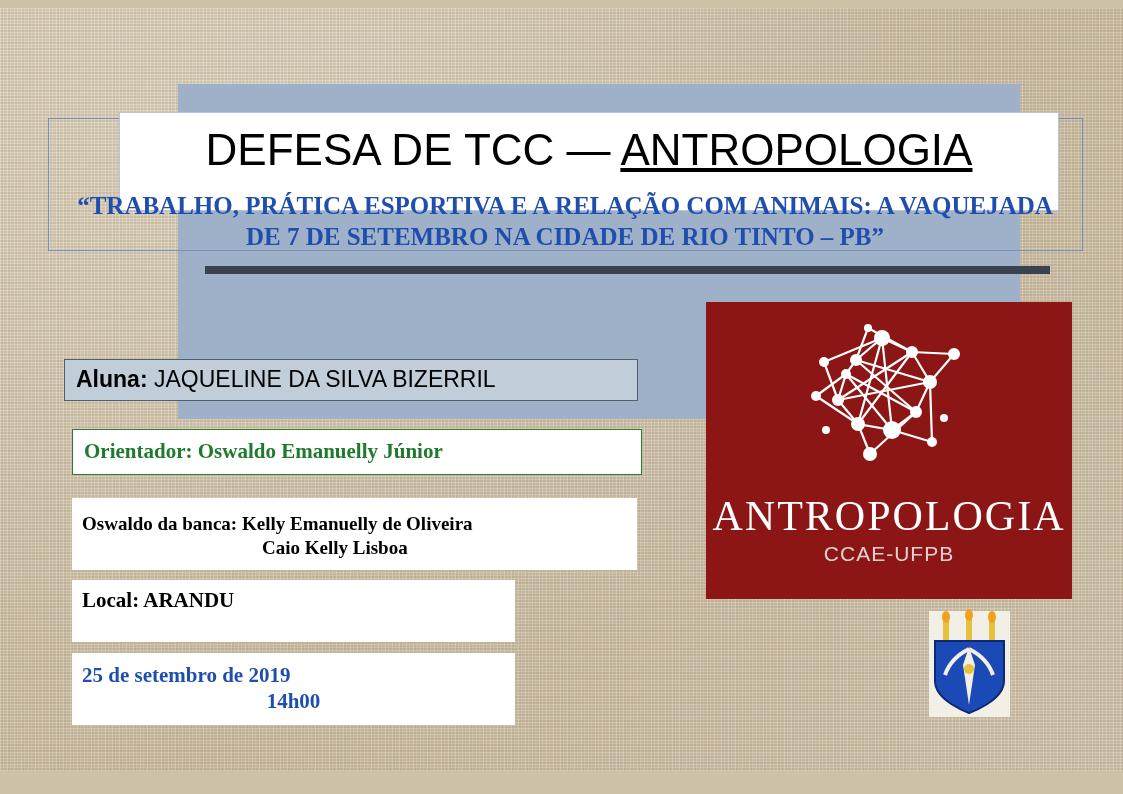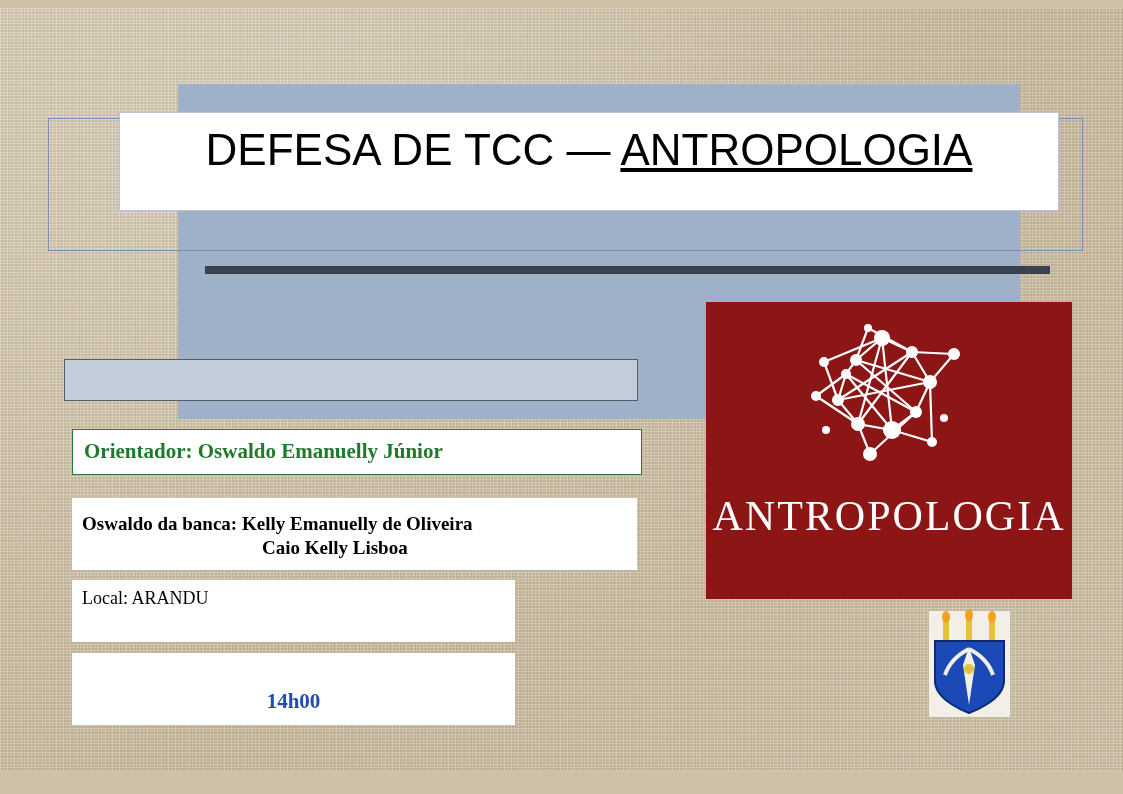--- a/index.html
+++ b/index.html
@@ -180,22 +180,22 @@
     top: 572px;
     width: 443px;
     height: 62px;
     background-color: #ffffff;
   }
   .place-text {
     position: absolute;
     left: 82px;
     top: 580px;
     font-family: "Liberation Serif", serif;
-    font-size: 18px;
-    font-weight: normal;
+    font-size: 21px;
+    font-weight: bold;
     color: #000000;
     white-space: nowrap;
     text-align: center;
   }
 
   
   .date-box {
     position: absolute;
     left: 72px;
     top: 645px;
@@ -278,34 +278,37 @@
 
 <div id="poster">
 
   <div class="blue-block"></div>
   <div class="dark-bar"></div>
   <div class="title-outline"></div>
   <div class="title-panel"></div>
 
   <div class="title-text"><span>DEFESA DE TCC — </span><span class="underlined">ANTROPOLOGIA</span></div>
 
+  <div class="subtitle-text">“TRABALHO, PRÁTICA ESPORTIVA E A RELAÇÃO COM ANIMAIS: A VAQUEJADA DE 7 DE SETEMBRO NA CIDADE DE RIO TINTO – PB”</div>
 
   <div class="student-box"></div>
+  <div class="student-text"><b>Aluna: </b><span>JAQUELINE DA SILVA BIZERRIL</span></div>
 
   <div class="advisor-box"></div>
   <div class="advisor-text">Orientador: Oswaldo Emanuelly Júnior</div>
 
   <div class="committee-box"></div>
   <div class="committee-line1">Oswaldo da banca: Kelly Emanuelly de Oliveira</div>
   <div class="committee-line2">Caio Kelly Lisboa</div>
 
   <div class="place-box"></div>
   <div class="place-text">Local: ARANDU</div>
 
   <div class="date-box"></div>
+  <div class="date-text">25 de setembro de 2019</div>
   <div class="time-text">14h00</div>
 
   <div class="logo-card">
     <svg class="logo-net" viewBox="0 0 366 190">
       <g stroke="#ffffff" stroke-width="2.2" fill="none">
         <path d="M150 52 L176 30 L206 44 L224 74 L210 104 L186 122 L152 116 L132 92 L140 66 Z"></path>
         <path d="M176 30 L186 122"></path>
         <path d="M150 52 L210 104"></path>
         <path d="M206 44 L152 116"></path>
         <path d="M132 92 L224 74"></path>
@@ -341,20 +344,21 @@
         <circle cx="248" cy="46" r="6"></circle>
         <circle cx="164" cy="146" r="7"></circle>
         <circle cx="226" cy="134" r="5"></circle>
         <circle cx="110" cy="88" r="5"></circle>
         <circle cx="162" cy="20" r="4"></circle>
         <circle cx="238" cy="110" r="4"></circle>
         <circle cx="120" cy="122" r="4"></circle>
       </g>
     </svg>
     <div class="logo-title">ANTROPOLOGIA</div>
+    <div class="logo-sub">CCAE-UFPB</div>
   </div>
 
   <svg class="crest" viewBox="0 0 85 110">
     <rect x="2" y="2" width="81" height="106" fill="#f2efe6"></rect>
     <g>
       <rect x="16" y="10" width="6" height="22" fill="#e6c23a"></rect>
       <rect x="39" y="8" width="6" height="24" fill="#e6c23a"></rect>
       <rect x="62" y="10" width="6" height="22" fill="#e6c23a"></rect>
       <ellipse cx="19" cy="8" rx="4" ry="6" fill="#f0a21b"></ellipse>
       <ellipse cx="42" cy="6" rx="4" ry="6" fill="#f0a21b"></ellipse>

